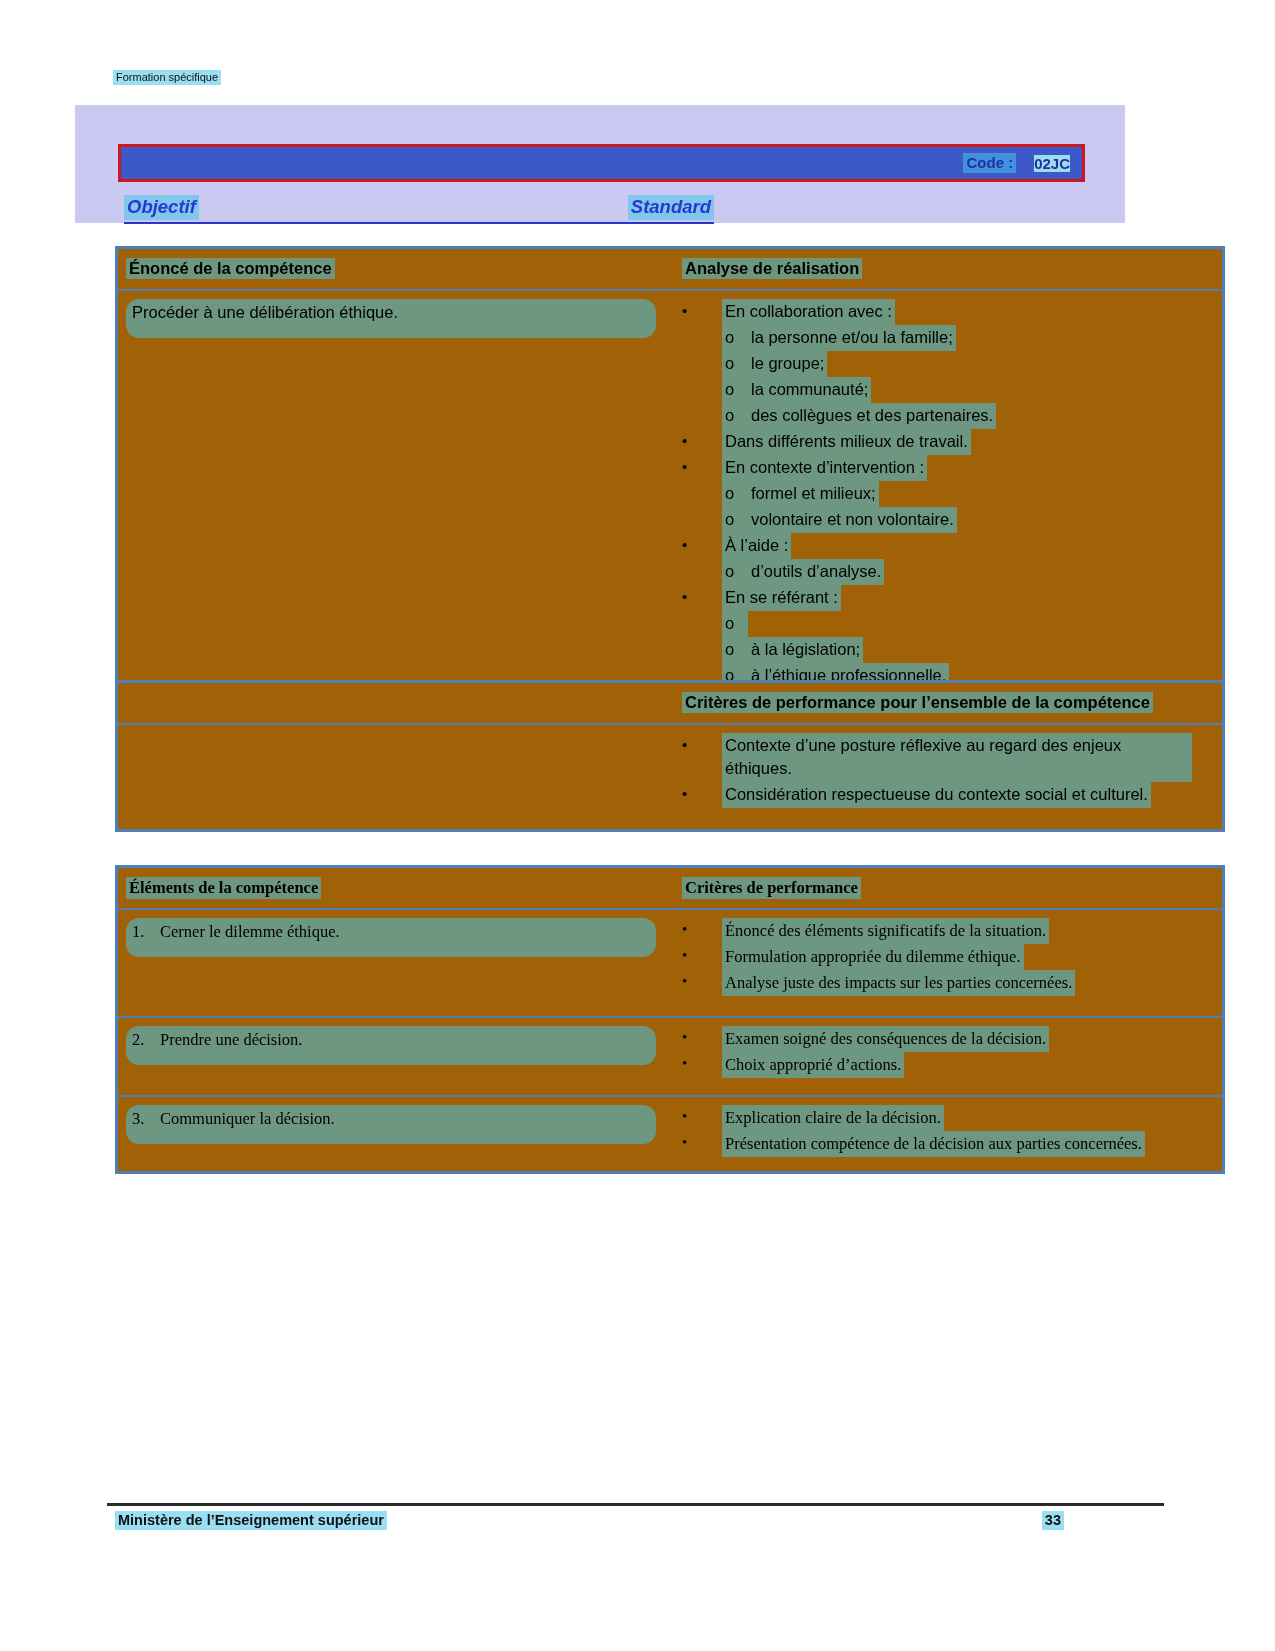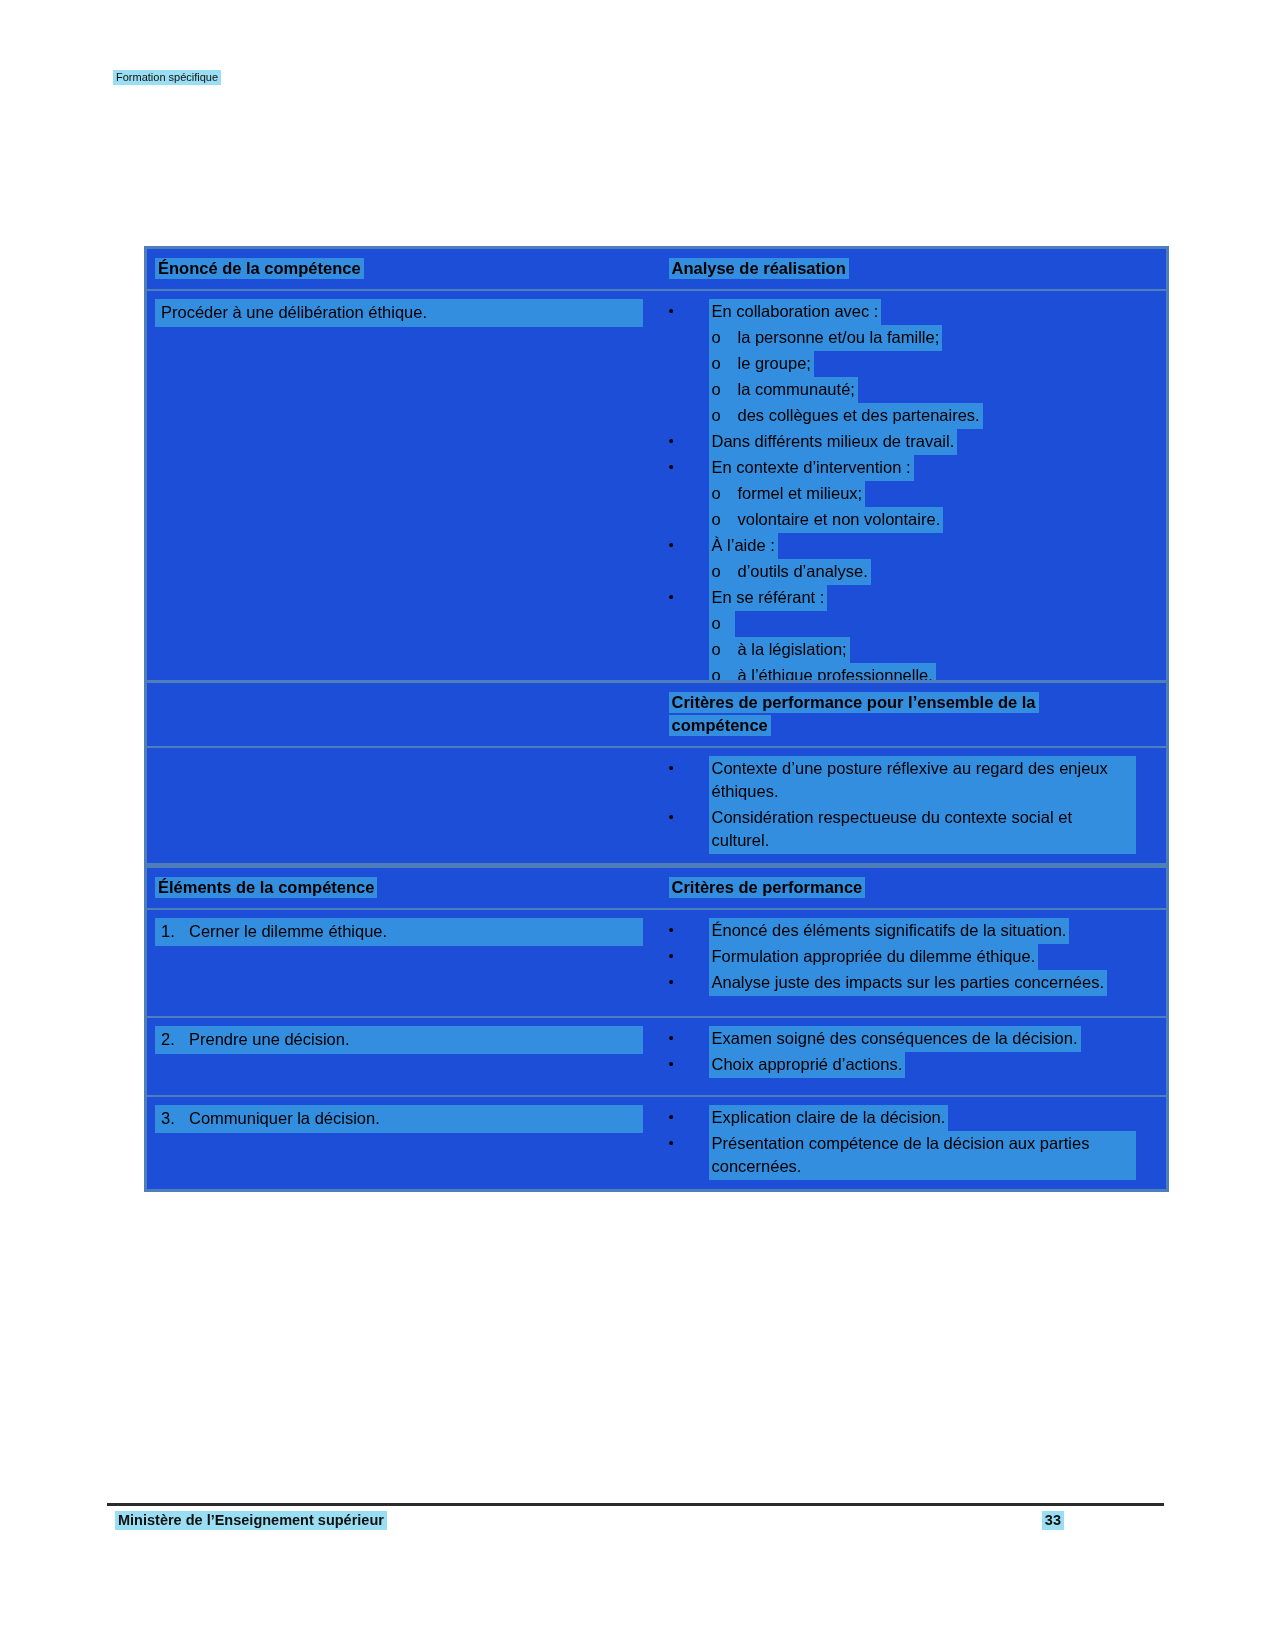--- a/index.html
+++ b/index.html
@@ -14,21 +14,21 @@
     overflow: hidden;
   }
   
   .hl {
     background: var(--c-highlight, rgba(70,195,232,0.55));
     padding: 1px 3px 2px 3px;
     -webkit-box-decoration-break: clone;
     box-decoration-break: clone;
   }
   .hl-solid { background: var(--c-highlight_solid, #9bdcef); }
-  .hl-block { display: block; padding: 2px 4px 3px 6px; }
+  .hl-block { display: block; padding: 2px 4px 14px 6px; border-radius: 13px; }
 
   
   .section-label {
     position: absolute; left: 113px; top: 70px;
     font-size: 11px; color: #111;
   }
 
   
   .header-box {
     position: absolute; left: 75px; top: 105px;
@@ -49,29 +49,28 @@
     position: absolute; left: 49px; top: 90px; width: 590px;
     display: flex; justify-content: space-between;
     border-bottom: 2px solid var(--c-heading_blue, #2b36cf);
     padding-bottom: 2px;
     font-size: 18.5px; font-weight: bold; font-style: italic;
     color: var(--c-heading_blue, #2b36cf);
   }
 
   
   .tbl {
-    position: absolute; left: 115px; width: 1025px;
+    position: absolute; left: 115px; width: 1110px;
     border: 3px solid var(--c-table_border, #4f7fba);
     box-sizing: border-box;
-    background: #1d4ed8;
-    margin-left: 29px;
+    background: #a16207;
   }
   .tbl1 { top: 246px; }
   .tbl2 { top: 680px; }
-  .tbl3 { top: 865px; }
+  .tbl3 { top: 865px; font-family: Liberation Serif, serif; }
   .row { display: flex; }
   .row.hdr { border-bottom: 2px solid var(--c-table_border, #4f7fba); font-weight: bold; }
   .row.sep { border-top: 2px solid var(--c-table_border, #4f7fba); }
   .cell { box-sizing: border-box; line-height: 23px; }
   .cell.left  { width: 50%; padding: 8px 14px 9px 8px; }
   .cell.right { width: 50%; padding: 8px 30px 9px 12px; }
 
   .li { display: flex; align-items: flex-start; }
   .li .marker { flex: none; }
   .l1 .marker { width: 40px; }
@@ -100,20 +99,30 @@
     font-size: 14.5px; color: #111; font-weight: bold;
   }
 </style>
 </head>
 <body>
 
 <div class="page">
 
   <span class="section-label hl">Formation spécifique</span>
 
+  <div class="header-box">
+    <div class="code-banner">
+      <span class="hl">Code :</span>
+      <span class="hl-solid">02JC</span>
+    </div>
+    <div class="title-row">
+      <span class="hl">Objectif</span>
+      <span class="hl">Standard</span>
+    </div>
+  </div>
 
   <div class="tbl tbl1">
     <div class="row hdr">
       <div class="cell left"><span class="hl">Énoncé de la compétence</span></div>
       <div class="cell right"><span class="hl">Analyse de réalisation</span></div>
     </div>
     <div class="row">
       <div class="cell left">
         <span class="hl hl-block">Procéder à une délibération éthique.</span>
       </div>

